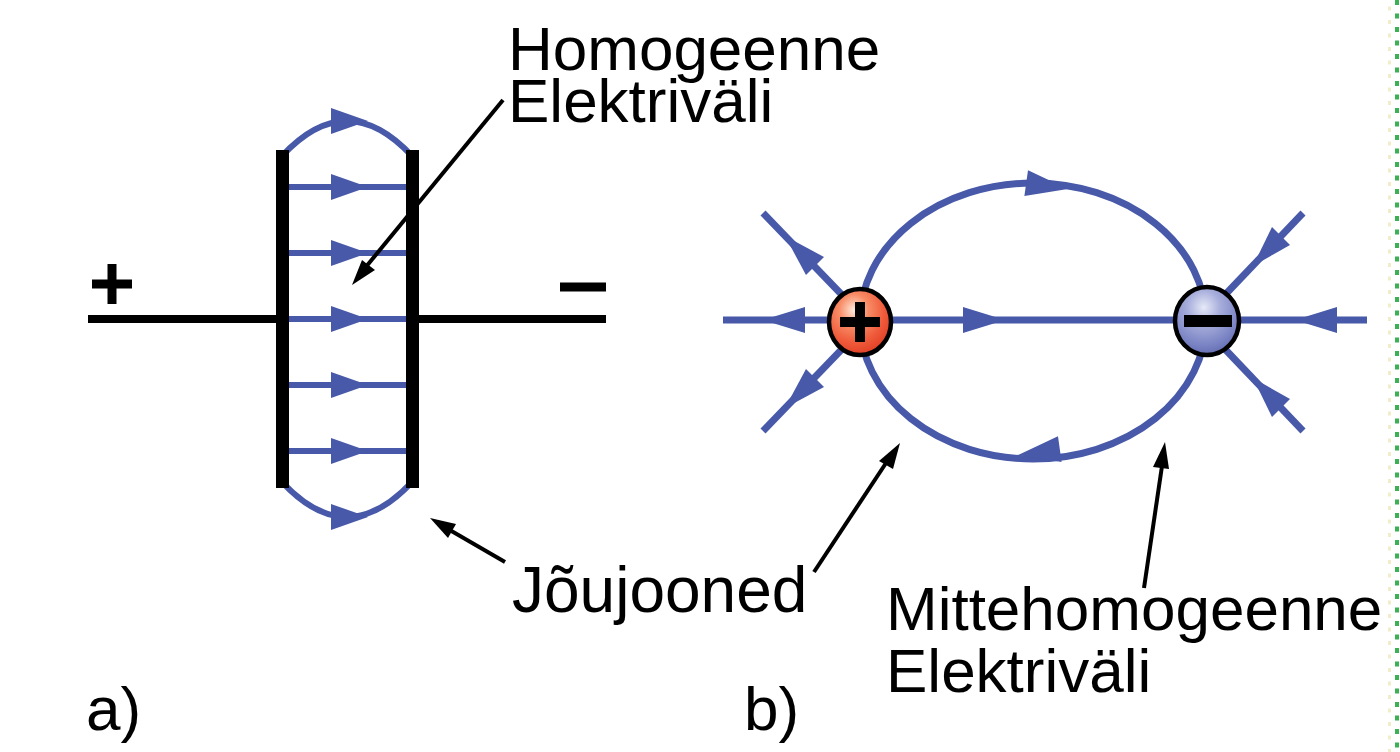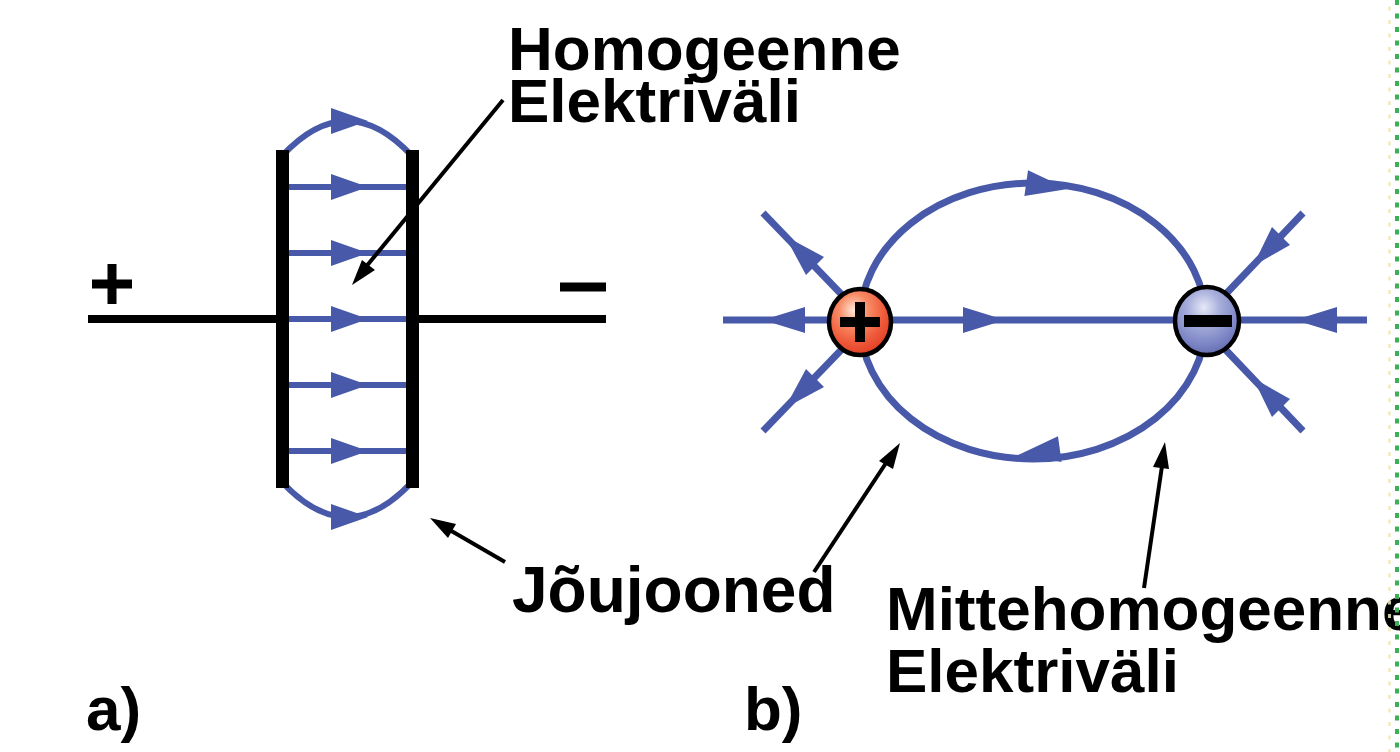--- a/index.html
+++ b/index.html
@@ -10,21 +10,21 @@
     height: 752px;
     overflow: hidden;
     font-family: "Liberation Sans", sans-serif;
   }
   :root {
     --color-field-line: #4759A8;
     --color-ink: #000000;
     --color-border-green: #3CB054;
     --color-border-yellow: #EFE9C0;
   }
-  #stage { position: relative; width: 1400px; height: 752px; font-weight: bold; }
+  #stage { position: relative; width: 1400px; height: 752px; }
   svg { display: block; }
   .blue-stroke { stroke: var(--color-field-line); fill: none; }
   .blue-fill   { fill: var(--color-field-line); stroke: none; }
   .ink-stroke  { stroke: var(--color-ink); fill: none; }
   .ink-fill    { fill: var(--color-ink); stroke: none; }
   .label-text  { fill: var(--color-ink); font-family: "Liberation Sans", sans-serif; }
   .big-label   { font-size: 62px; }
   .panel-label { font-size: 62px; }
   .green-dash  { stroke: var(--color-border-green); }
   .yellow-dash { stroke: var(--color-border-yellow); }

